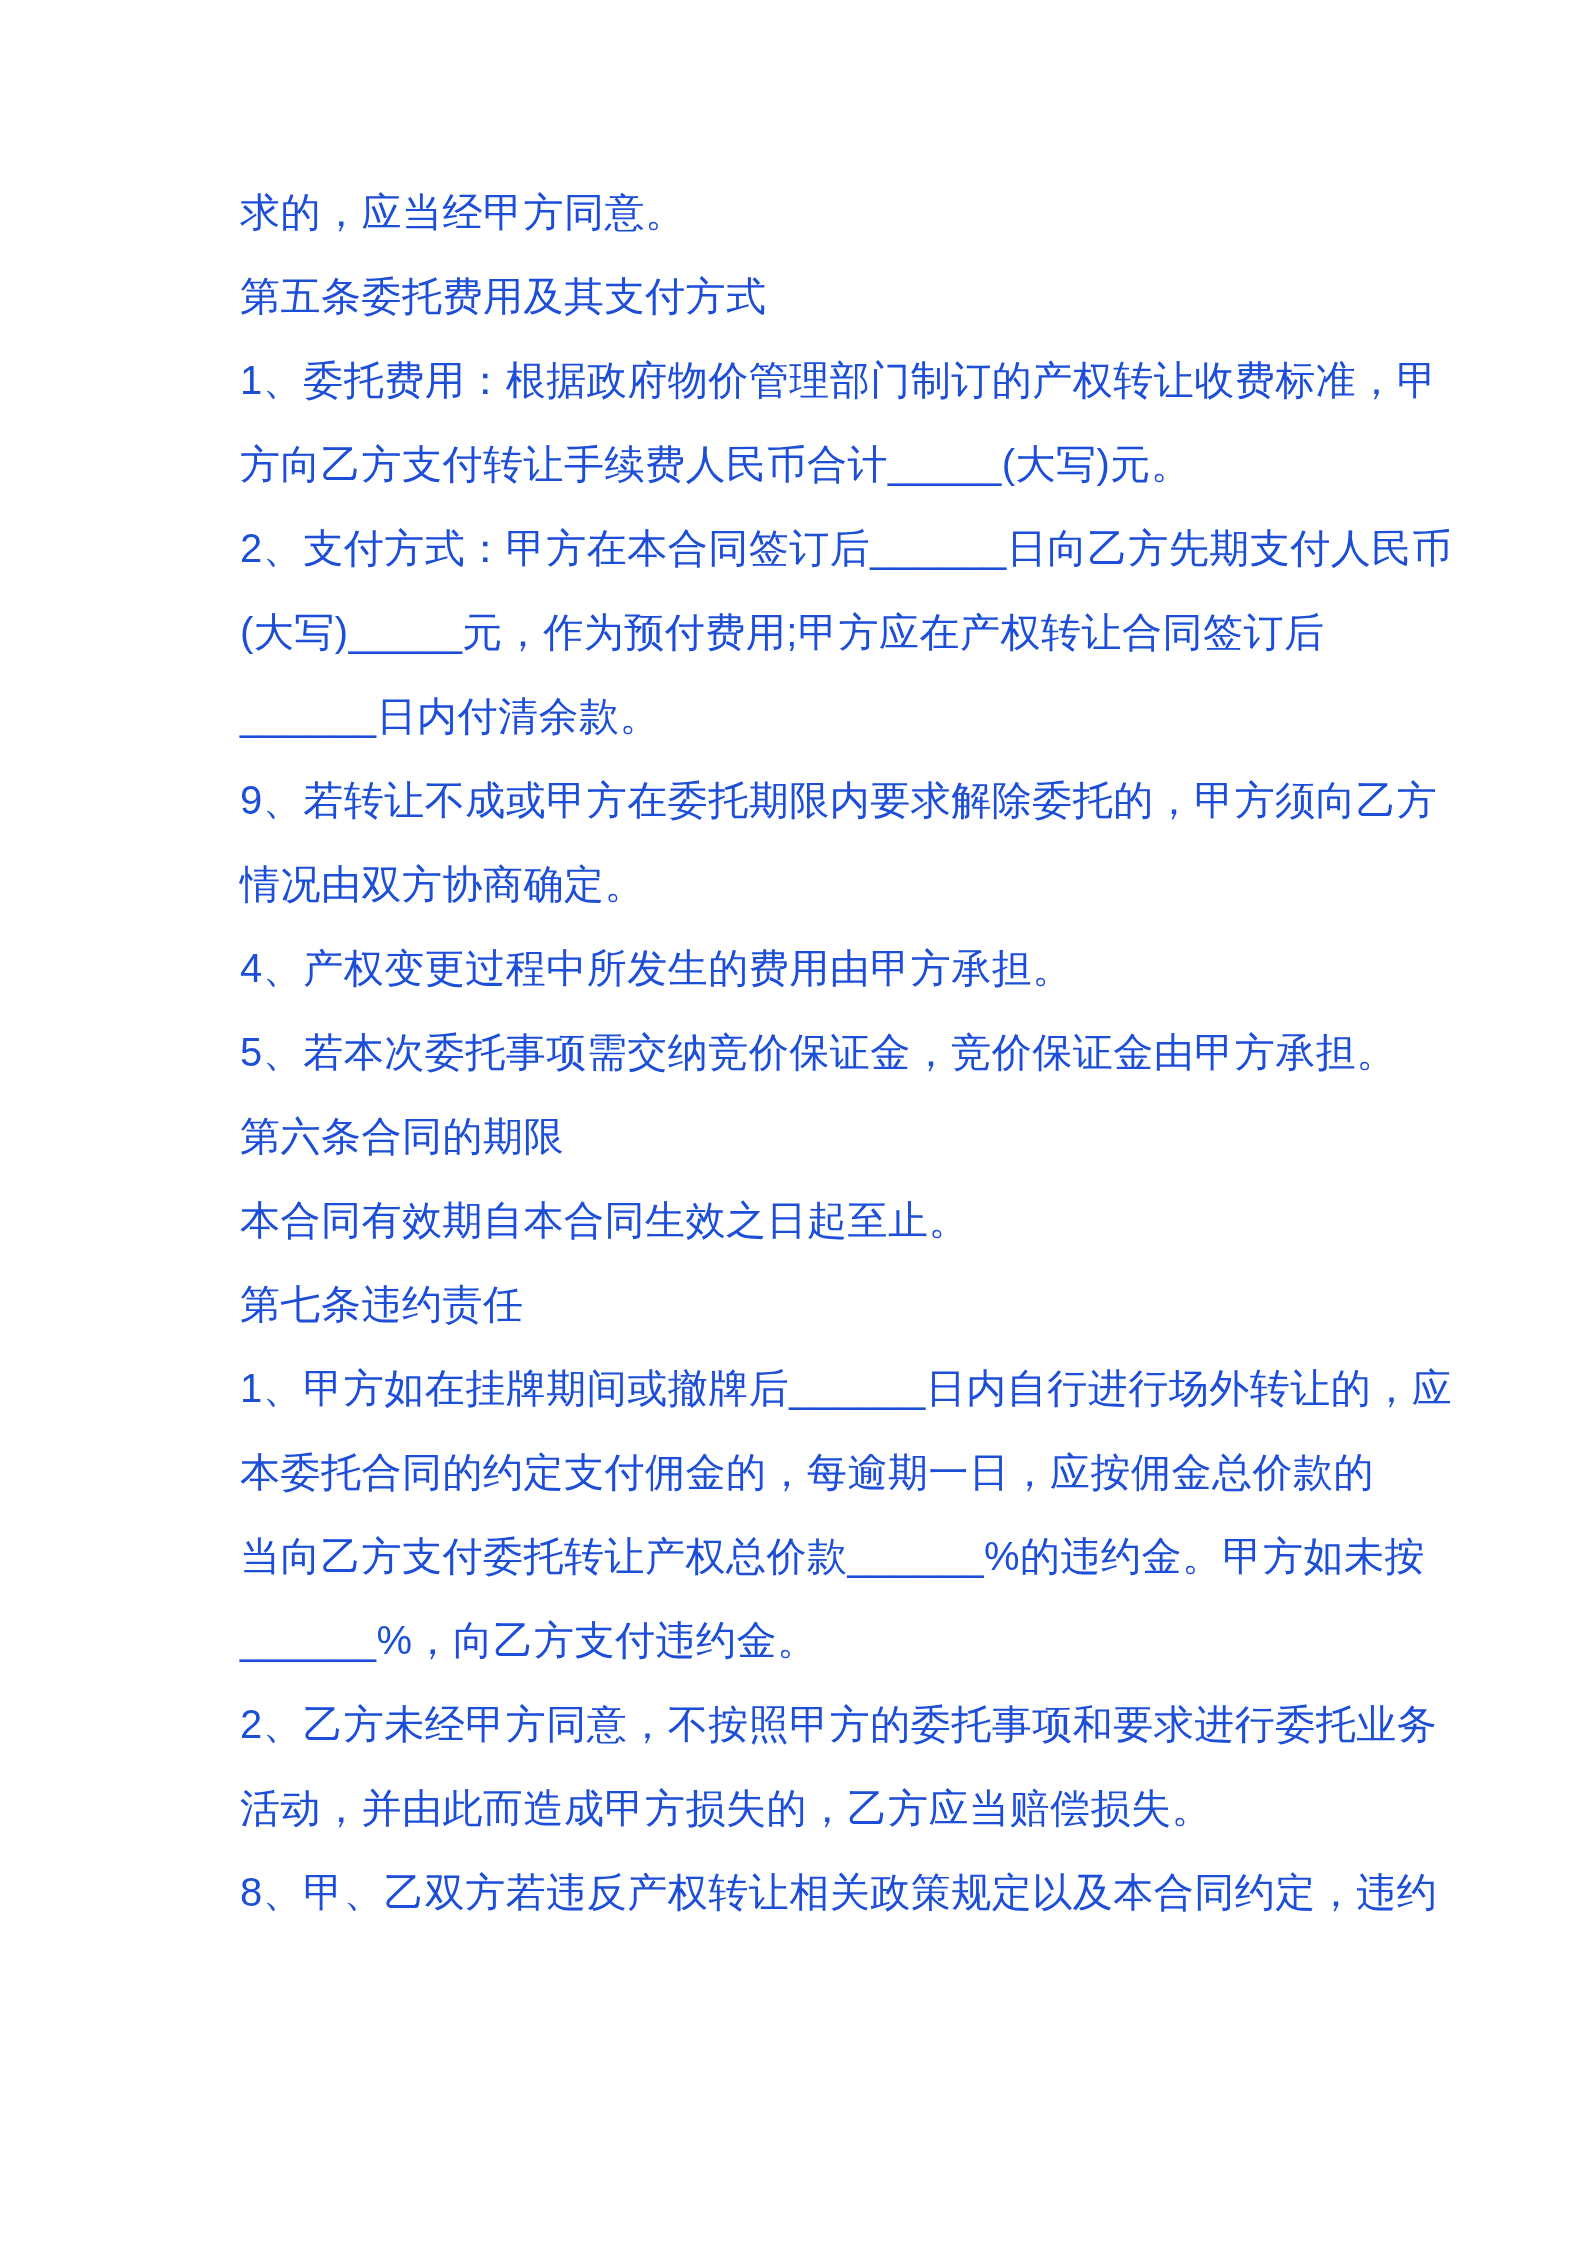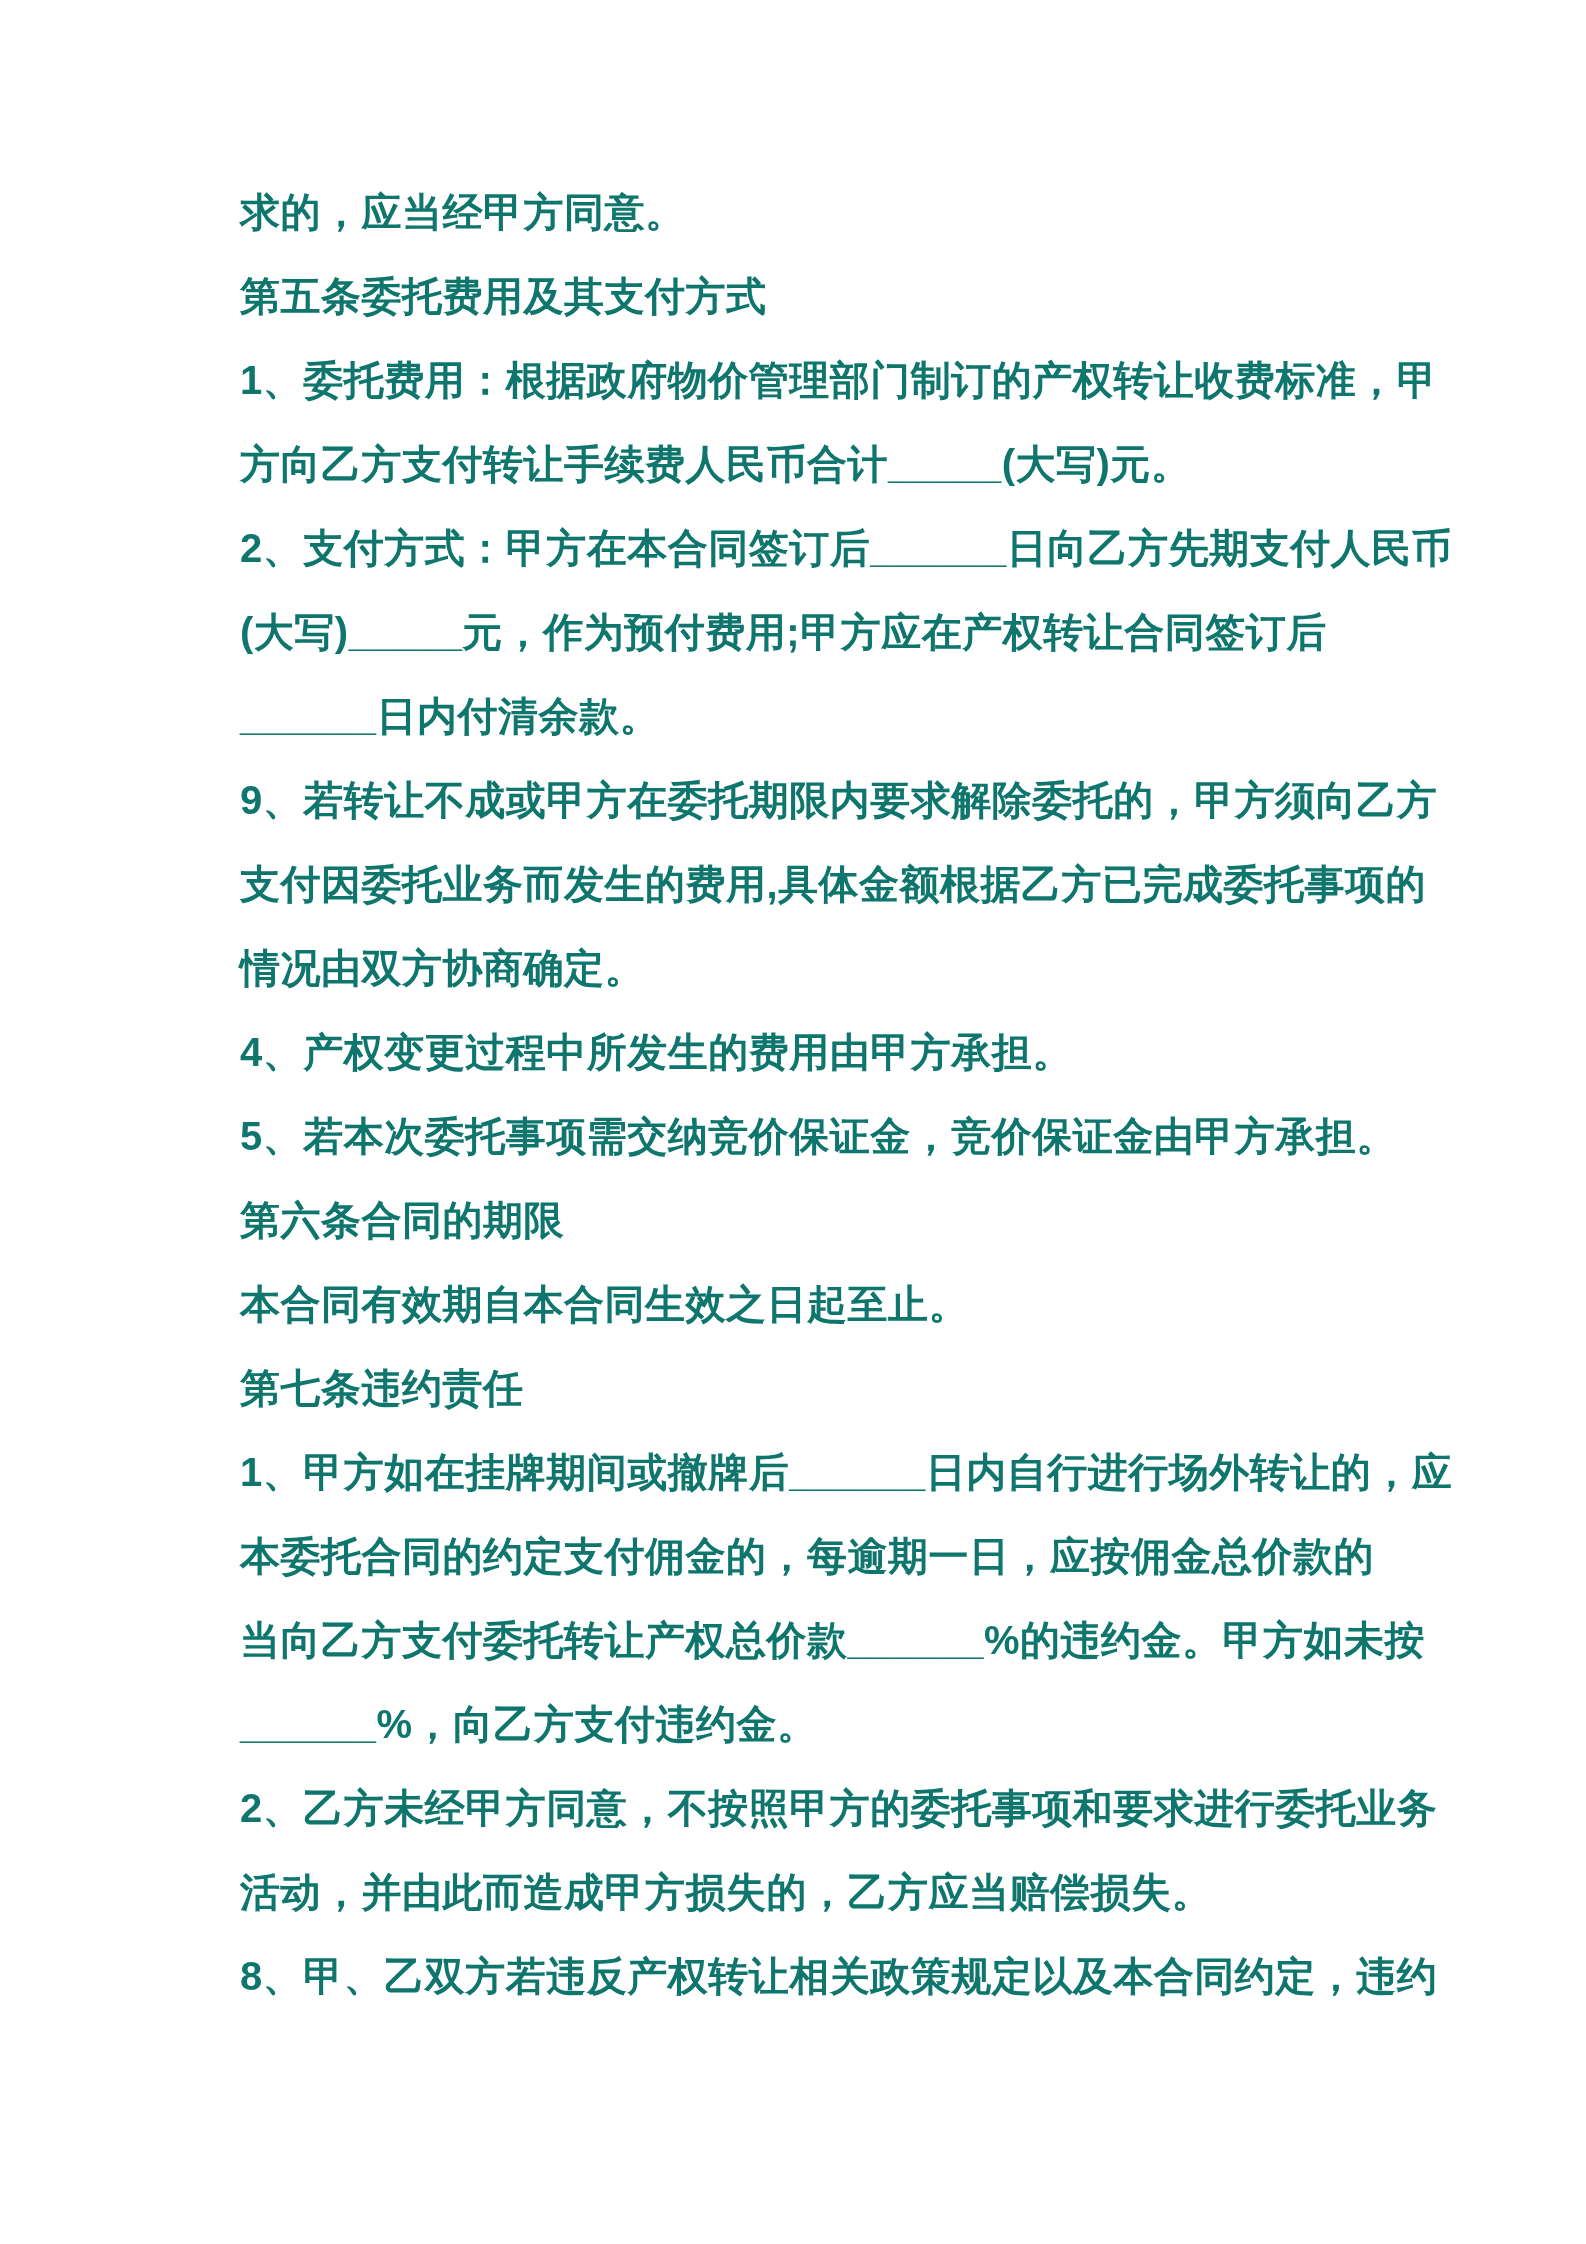--- a/index.html
+++ b/index.html
@@ -19,39 +19,38 @@
     position: absolute;
     top: 170px;
     left: 240px;
     width: 1180px;
   }
   .doc-line {
     display: block;
     white-space: nowrap;
     font-size: 40px;
     line-height: 84px;
-    font-weight: 700;
-    color: #0f766e;
+    font-weight: 400;
+    color: #1d4ed8;
     letter-spacing: 0.5px;
   }
 </style>
 </head>
 <body>
 
 <div class="page">
   <div class="text-block">
     <span class="doc-line">求的，应当经甲方同意。</span>
     <span class="doc-line">第五条委托费用及其支付方式</span>
     <span class="doc-line">1、委托费用：根据政府物价管理部门制订的产权转让收费标准，甲</span>
     <span class="doc-line">方向乙方支付转让手续费人民币合计_____(大写)元。</span>
     <span class="doc-line">2、支付方式：甲方在本合同签订后______日向乙方先期支付人民币</span>
     <span class="doc-line">(大写)_____元，作为预付费用;甲方应在产权转让合同签订后</span>
     <span class="doc-line">______日内付清余款。</span>
     <span class="doc-line">9、若转让不成或甲方在委托期限内要求解除委托的，甲方须向乙方</span>
-    <span class="doc-line">支付因委托业务而发生的费用,具体金额根据乙方已完成委托事项的</span>
     <span class="doc-line">情况由双方协商确定。</span>
     <span class="doc-line">4、产权变更过程中所发生的费用由甲方承担。</span>
     <span class="doc-line">5、若本次委托事项需交纳竞价保证金，竞价保证金由甲方承担。</span>
     <span class="doc-line">第六条合同的期限</span>
     <span class="doc-line">本合同有效期自本合同生效之日起至止。</span>
     <span class="doc-line">第七条违约责任</span>
     <span class="doc-line">1、甲方如在挂牌期间或撤牌后______日内自行进行场外转让的，应</span>
     <span class="doc-line">本委托合同的约定支付佣金的，每逾期一日，应按佣金总价款的</span>
     <span class="doc-line">当向乙方支付委托转让产权总价款______%的违约金。甲方如未按</span>
     <span class="doc-line">______%，向乙方支付违约金。</span>

